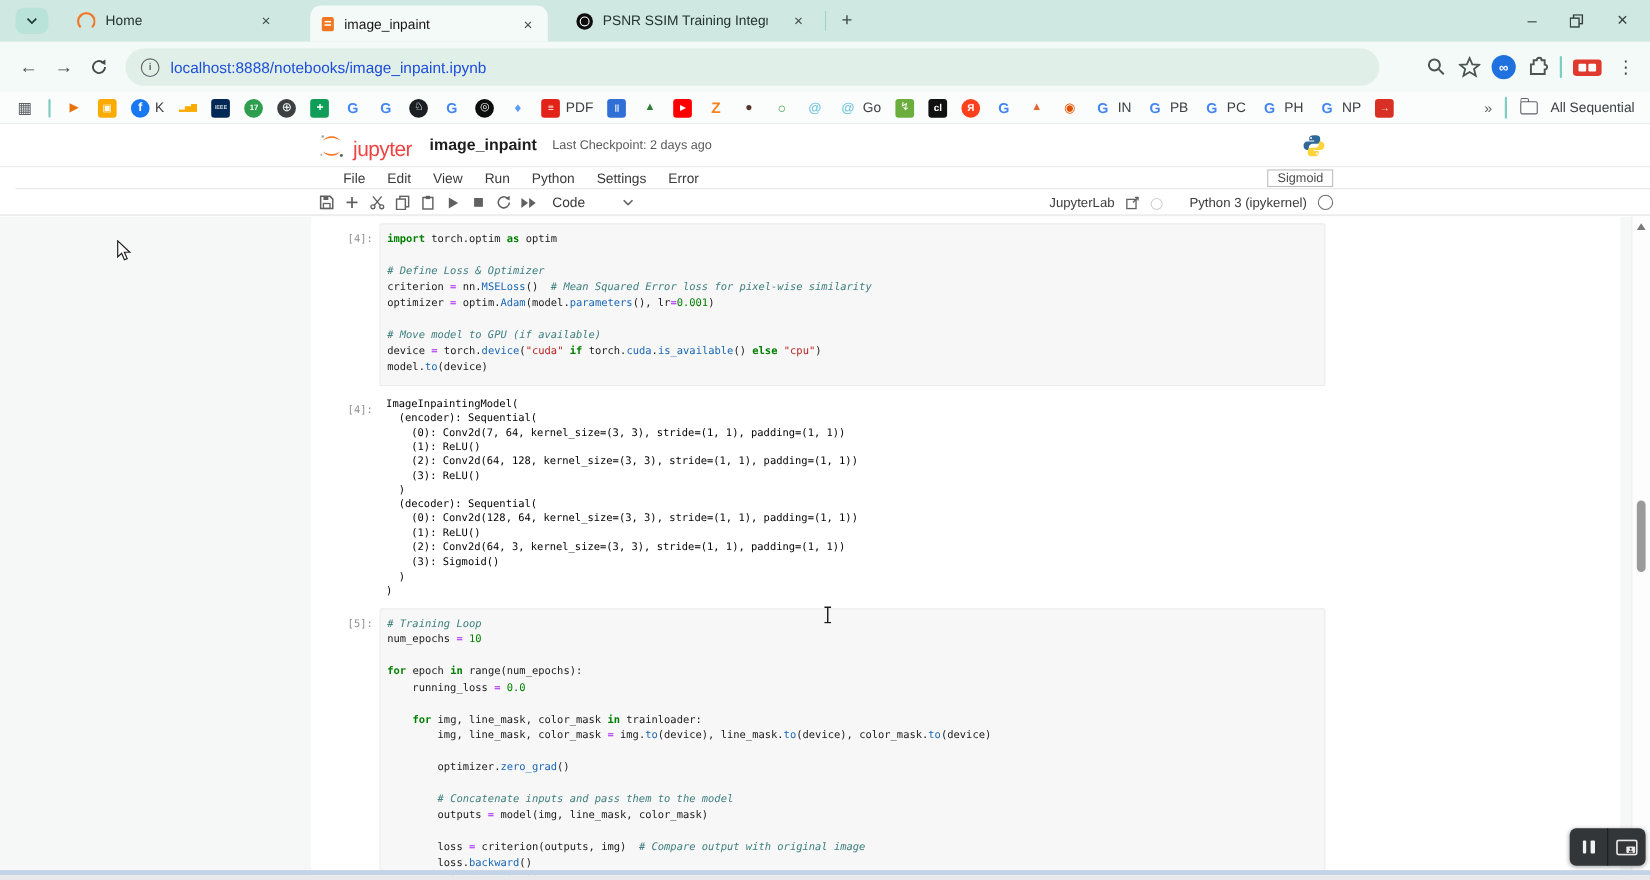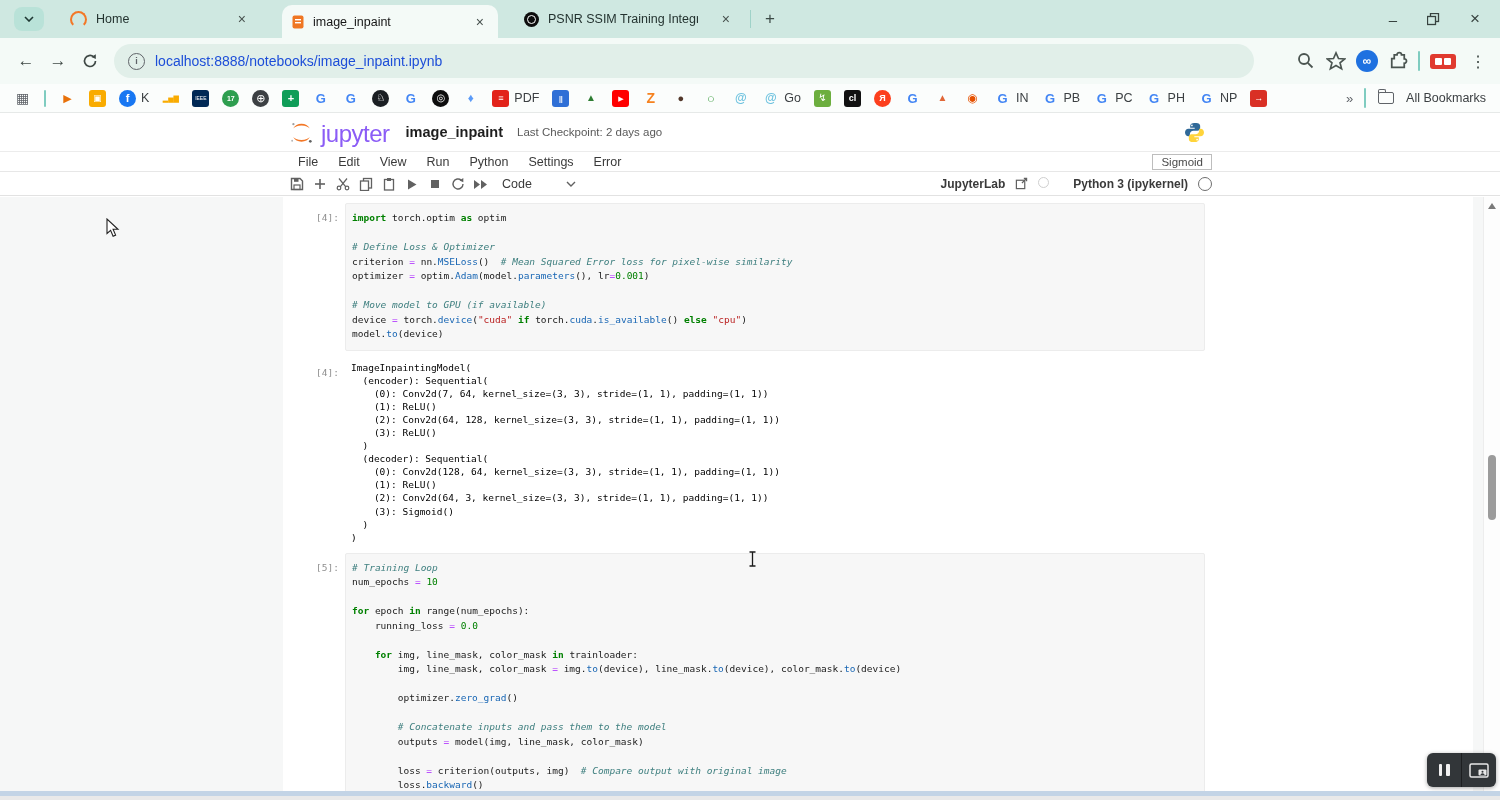--- a/index.html
+++ b/index.html
@@ -37,32 +37,32 @@
   .bm-ic.plain{background:transparent!important;}
   .bm-lb{font-size:12.5px;color:#3c4043;}
   .bm-div{width:2px;height:17px;background:#7fccc0;border-radius:1px;flex:none;}
   .bmright{margin-left:auto;display:flex;align-items:center;gap:12px;}
   .chev2{color:#5f6368;font-size:13px;letter-spacing:-1px;}
   .folder{width:14px;height:10px;border:1.6px solid #5f6368;border-radius:2px;position:relative;}
   .folder:before{content:"";position:absolute;top:-4px;left:-1px;width:6px;height:3px;border:1.6px solid #5f6368;border-bottom:none;border-radius:2px 2px 0 0;}
   
   .jheader{position:absolute;top:113px;left:0;right:0;height:39px;background:#fff;border-bottom:1px solid #ececec;display:flex;align-items:center;padding-left:288px;box-sizing:border-box;}
   .brand{display:flex;align-items:flex-end;gap:6px;}
-  .brandword{font-size:24px;color:#8b5cf6;letter-spacing:-0.5px;line-height:1;}
+  .brandword{font-size:19px;color:#ef4444;letter-spacing:-0.5px;line-height:1;}
   .fname{margin-left:16px;font-size:14.5px;font-weight:bold;color:#1e1e1e;}
   .chkpt{margin-left:14px;font-size:11.5px;color:#5a5a5a;}
   .pylogo{position:absolute;left:1183px;top:8px;}
-  .jmenu{position:absolute;top:153px;left:0;right:0;height:19px;background:#fff;border-bottom:1px solid #e7e7e7;display:flex;align-items:center;padding-left:290px;box-sizing:border-box;gap:4px;}
+  .jmenu{position:absolute;top:153px;left:14px;right:0;height:19px;background:#fff;border-bottom:1px solid #e7e7e7;display:flex;align-items:center;padding-left:290px;box-sizing:border-box;gap:4px;}
   .mitem{font-size:12.5px;color:#3a3a3a;padding:0 8px;}
   .trusted{margin-left:auto;margin-right:288px;font-size:11.5px;color:#4a4a4a;border:1px solid #bdbdbd;padding:1px 8px;background:#fff;}
   .jtoolbar{position:absolute;top:173px;left:0;right:0;height:23px;background:#fff;border-bottom:1px solid #e2e2e2;display:flex;align-items:center;padding-left:285px;box-sizing:border-box;}
   .tbtn{width:23px;height:20px;display:flex;align-items:center;justify-content:center;}
   .tbtn svg{display:block;}
   .celltype{margin-left:10px;font-size:12.5px;color:#3a3a3a;display:flex;align-items:center;gap:34px;}
-  .tright{margin-left:auto;margin-right:288px;display:flex;align-items:flex-start;gap:10px;font-size:12px;color:#3a3a3a;font-weight:bold;}
+  .tright{margin-left:auto;margin-right:288px;display:flex;align-items:flex-end;gap:10px;font-size:12px;color:#3a3a3a;}
   .kcircle{width:12px;height:12px;border:1.5px solid #6e6e6e;border-radius:50%;}
   .fdot{width:9px;height:9px;border:1.5px solid #cfcfcf;border-radius:50%;}
   
   .content{position:absolute;top:197px;left:0;right:0;bottom:0;background:#f6f7f7;}
   .nbcol{position:absolute;left:283px;width:1190px;top:0;bottom:0;background:#fff;padding-top:6px;box-sizing:border-box;overflow:hidden;}
   .cell{display:flex;margin:0 0 7px 33px;}
   .prompt{width:29px;flex:none;font:9.5px/14.5px "DejaVu Sans Mono",monospace;color:#8f8f8f;padding-top:8px;}
   .editor{width:860px;flex:none;background:#f7f7f7;border:1px solid #ececec;border-radius:2px;
           padding:7px 8px 8px 6px;font:9.5px/14.5px "DejaVu Sans Mono",monospace;white-space:pre;box-sizing:border-box;color:#1a1a1a;}
   .out{width:860px;flex:none;padding:3px 8px 2px 6px;font:9.5px/13.1px "DejaVu Sans Mono",monospace;white-space:pre;color:#000;box-sizing:border-box;}
@@ -275,21 +275,21 @@
           <span class="bm-lb">NP</span>
         </span>
         <span class="bm">
           <span class="bm-ic sq" style="background: rgb(217, 48, 37); color: rgb(255, 255, 255); font-size: 9px;">→</span>
         </span>
       </span>
     <div class="bmright">
       <span class="chev2">»</span>
       <span class="vteal"></span>
       <span class="folder"></span>
-      <span class="bm-lb">All Bookmarks</span>
+      <span class="bm-lb">All Sequential</span>
     </div>
   </div>
 
   <div class="jheader">
     <div class="brand">
       <svg width="27" height="27" viewBox="0 0 26 26">
         <path d="M13 6.2c-3.9 0-6.9 1.5-8 2.9C6.5 6.4 9.4 4.6 13 4.6s6.5 1.8 8 4.5c-1.1-1.4-4.1-2.9-8-2.9z" fill="#f37726"></path>
         <path d="M13 20.2c3.9 0 6.9-1.5 8-2.9-1.5 2.7-4.4 4.5-8 4.5s-6.5-1.8-8-4.5c1.1 1.4 4.1 2.9 8 2.9z" fill="#f37726"></path>
         <circle cx="5.2" cy="5" r="1.1" fill="#9e9e9e"></circle>
           <circle cx="21.5" cy="21.5" r="1.3" fill="#616262"></circle>

